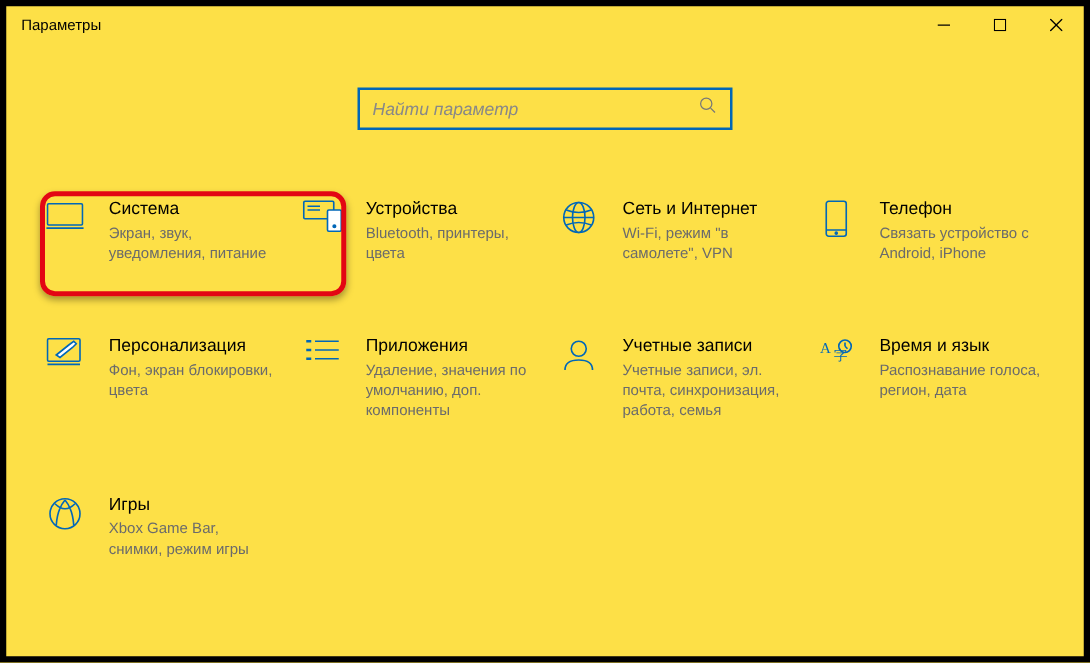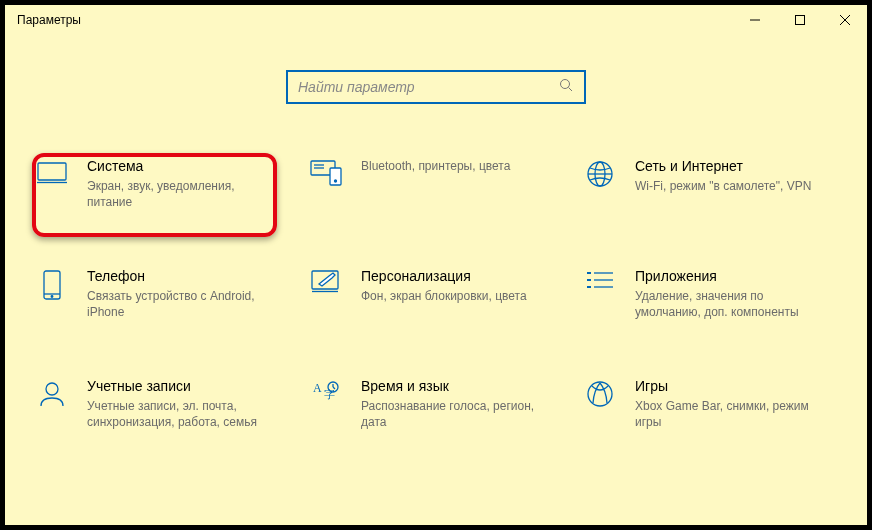--- a/index.html
+++ b/index.html
@@ -1,29 +1,29 @@
 <!DOCTYPE html>
 <html><head>
 <meta charset="utf-8">
 <style>
   * { box-sizing: border-box; margin: 0; padding: 0; }
   html, body { width: 872px; height: 530px; font-family: "Segoe UI", Tahoma, sans-serif; }
   body { background: #000; }
-  .frame { position: absolute; top: 5px; left: 5px; width: 862px; height: 520px; background: #fef9c3; }
+  .frame { position: absolute; top: 5px; left: 5px; width: 862px; height: 520px; background: #fde047; }
   .titlebar { height: 30px; display: flex; align-items: center; justify-content: space-between; padding: 0 0 0 12px; }
   .title { font-size: 12px; color: #000; }
   .winbtns { display: flex; height: 100%; }
   .winbtn { width: 45px; display: flex; align-items: center; justify-content: center; }
   .winbtn svg { stroke: #000; stroke-width: 1; fill: none; }
   .search-wrap { display: flex; justify-content: center; margin-top: 35px; }
   .search { width: 300px; height: 34px; border: 2px solid #0067b8; display: flex; align-items: center; padding: 0 10px; gap: 39px; }
   .search input { flex: 1; border: none; outline: none; font-size: 14px; color: #666; background: transparent; font-family: inherit; font-style: italic; }
   .search input::placeholder { color: #888; font-style: italic; }
   .search-icon { color: #666; }
-  .grid { display: grid; grid-template-columns: repeat(3, 1fr); gap: 50px 20px; padding: 50px 30px 20px 30px; }
+  .grid { display: grid; grid-template-columns: repeat(4, 1fr); gap: 50px 20px; padding: 50px 30px 20px 30px; }
   .tile { display: flex; gap: 18px; cursor: default; padding: 4px 0; }
   .tile-icon { width: 34px; height: 34px; flex-shrink: 0; display: flex; align-items: flex-start; justify-content: center; margin-top: 2px; }
   .tile-icon svg { stroke: #0067b8; fill: none; stroke-width: 1.3; }
   .tile-text { flex: 1; }
   .tile-title { font-size: 14px; color: #000; line-height: 1.2; margin-bottom: 3px; }
   .tile-desc { font-size: 12px; color: #6b6b6b; line-height: 1.35; max-width: 180px; }
   .highlight { position: absolute; border: 4px solid #e30613; border-radius: 12px; box-shadow: 0 3px 6px rgba(0,0,0,.35); left: 27px; top: 148px; width: 245px; height: 84px; pointer-events: none; }
 </style>
 </head>
 <body>
@@ -83,20 +83,21 @@
       <div class="tile-icon">
         <svg width="32" height="26" viewBox="0 0 32 26">
             <rect x="1" y="1" width="24" height="14" rx="1"></rect>
             <rect x="20" y="8" width="11" height="17" rx="1" fill="#fff"></rect>
             <circle cx="25.5" cy="21" r="1" fill="#0067b8"></circle>
             <line x1="4" y1="5" x2="14" y2="5"></line>
             <line x1="4" y1="8" x2="14" y2="8"></line>
           </svg>
       </div>
       <div class="tile-text">
+        <div class="tile-title">Устройства</div>
         <div class="tile-desc">Bluetooth, принтеры, цвета</div>
       </div>
     </div>
 
     <div class="tile">
       <div class="tile-icon">
         <svg width="28" height="28" viewBox="0 0 28 28">
             <circle cx="14" cy="14" r="12"></circle>
             <ellipse cx="14" cy="14" rx="5" ry="12"></ellipse>
             <line x1="2" y1="14" x2="26" y2="14"></line>

